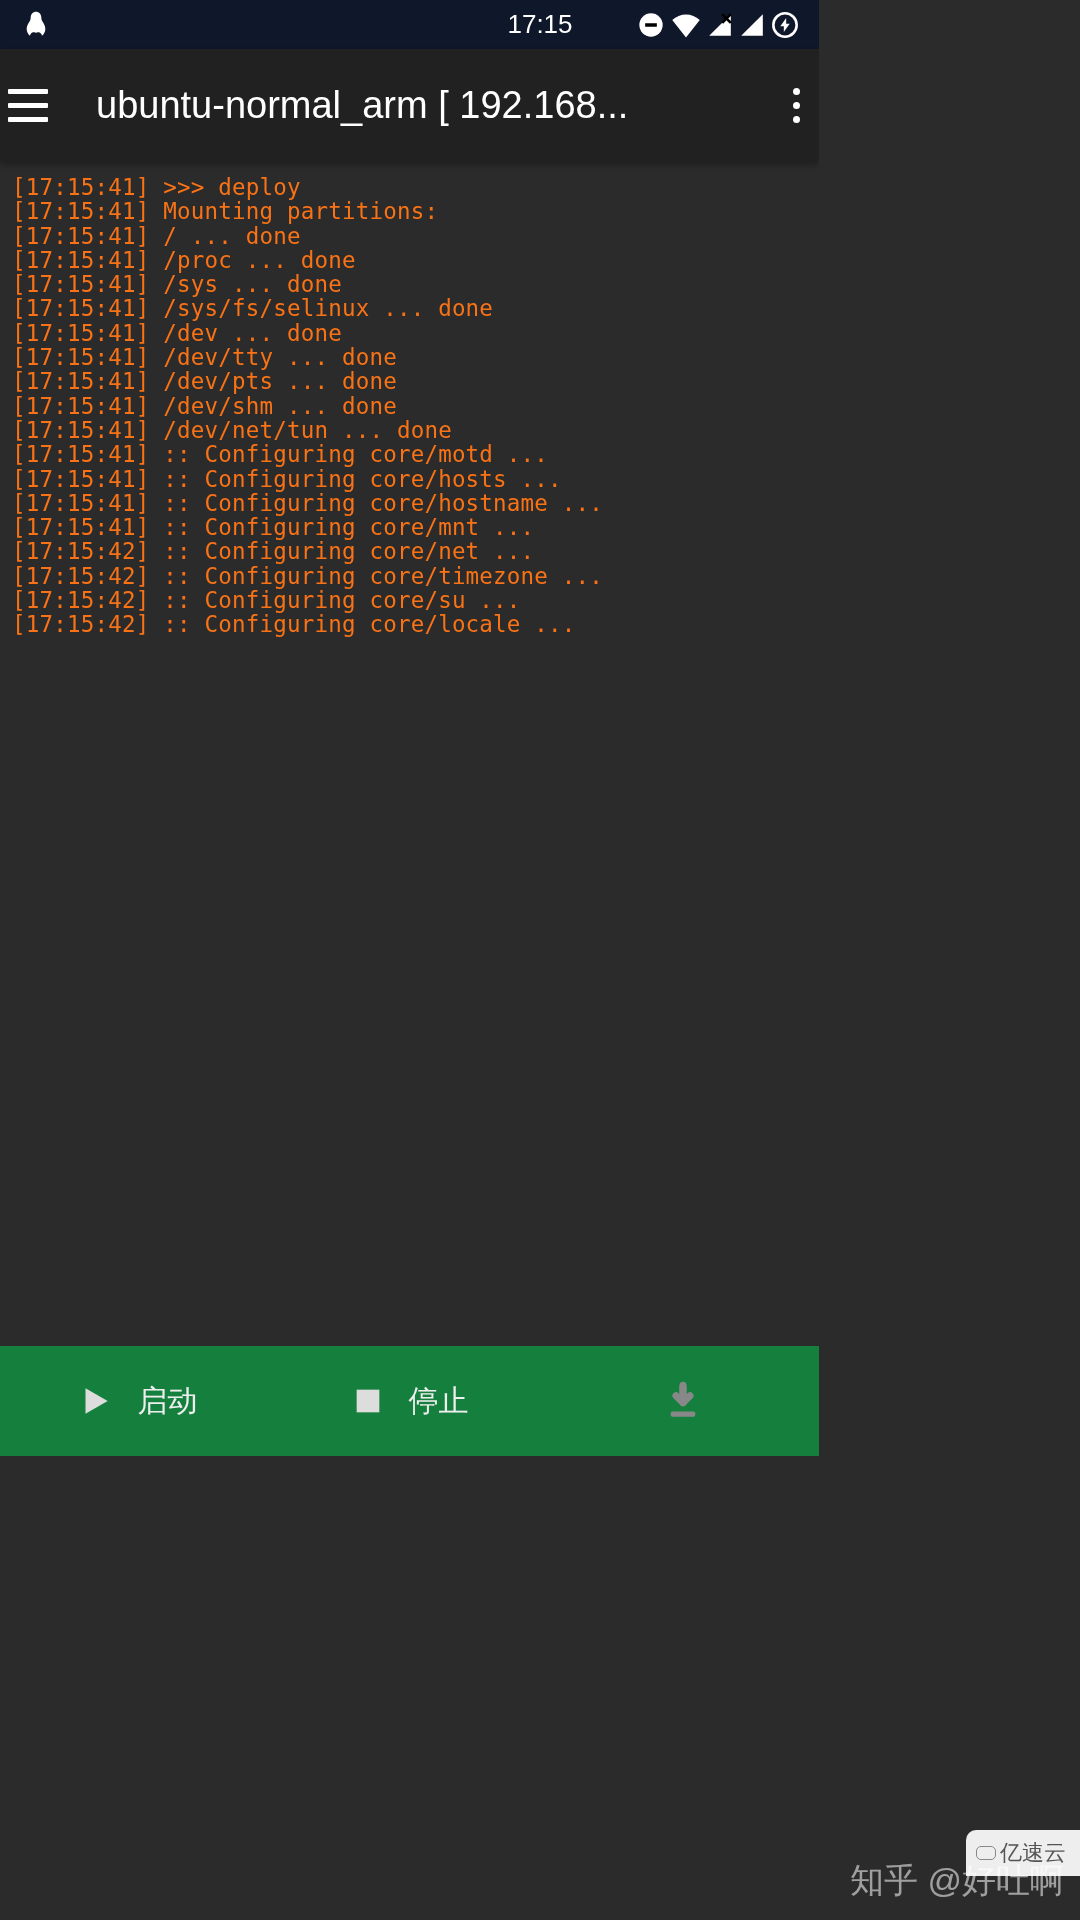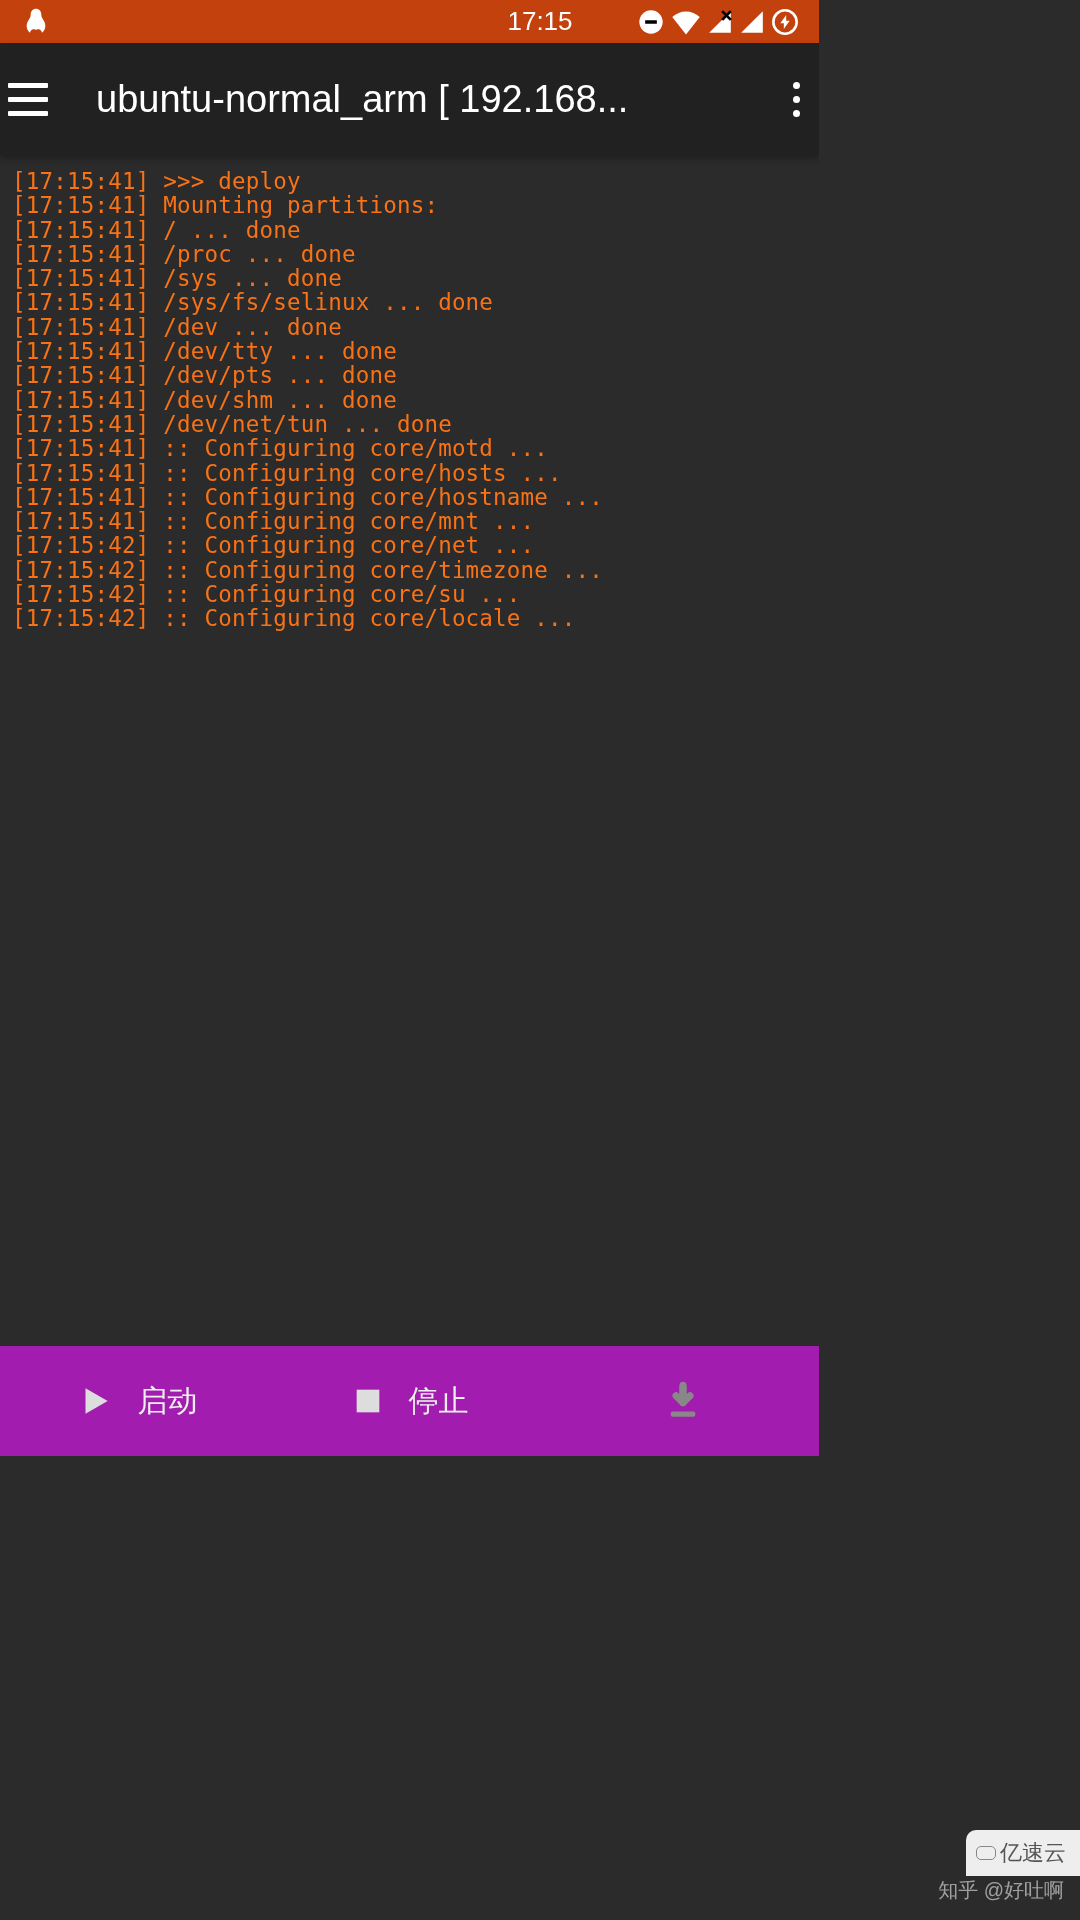--- a/index.html
+++ b/index.html
@@ -7,22 +7,22 @@
   body {
     background: #2b2b2b;
     font-family: -apple-system, "Helvetica Neue", Arial, sans-serif;
     color: #e8e8e8;
     display: flex;
     flex-direction: column;
   }
 
   
   .status-bar {
-    height: 43px;
-    background: #c2410c;
+    height: 49px;
+    background: #0f172a;
     display: flex;
     align-items: center;
     justify-content: space-between;
     padding: 0 20px;
     color: #fff;
   }
   .status-left { display: flex; align-items: center; }
   .status-center {
     position: absolute;
     left: 50%;
@@ -77,42 +77,42 @@
     line-height: 24.3px;
     color: #f97316;
     white-space: pre;
     overflow: hidden;
     letter-spacing: 0.2px;
   }
 
   
   .bottom-bar {
     height: 110px;
-    background: #a21caf;
+    background: #15803d;
     display: flex;
     align-items: center;
   }
   .bottom-btn {
     flex: 1;
     display: flex;
     align-items: center;
     justify-content: center;
     gap: 24px;
     height: 100%;
     cursor: pointer;
   }
   .bottom-btn .lbl { font-size: 30px; color: #eee; }
   .bottom-btn svg { display:block; }
 
   
   .wm-zhihu {
     position: absolute;
     right: 16px; bottom: 16px;
     color: rgba(255,255,255,0.55);
-    font-size: 20px;
+    font-size: 34px;
     font-weight: 400;
   }
   .wm-corner {
     position: absolute;
     right: 0; bottom: 44px;
     background: rgba(255,255,255,0.92);
     color: #555;
     font-size: 22px;
     padding: 8px 14px 8px 34px;
     border-top-left-radius: 10px;

